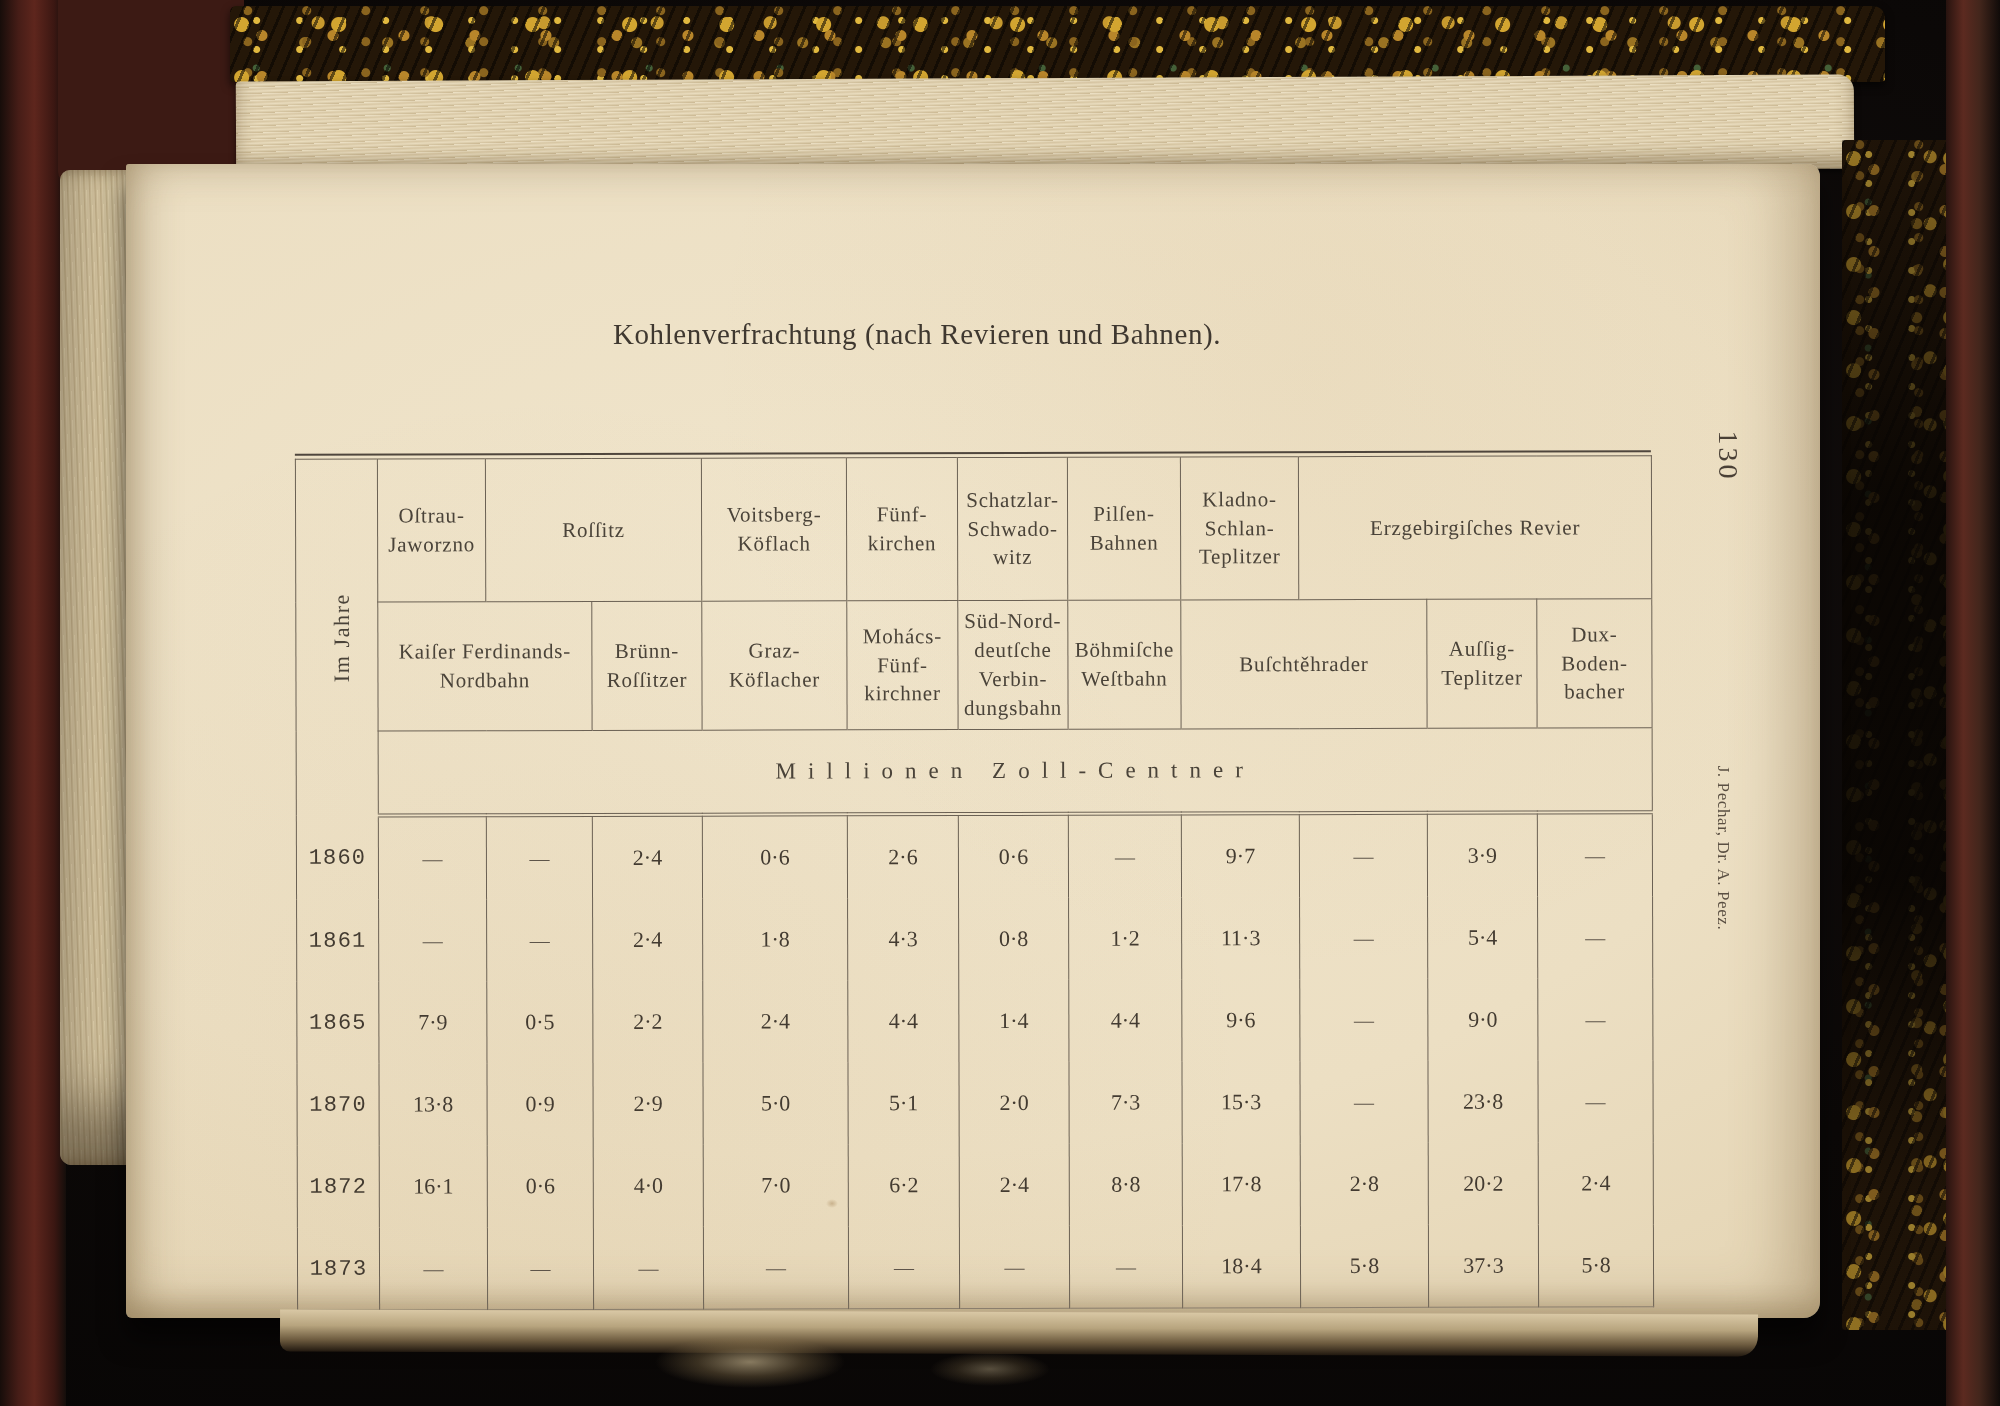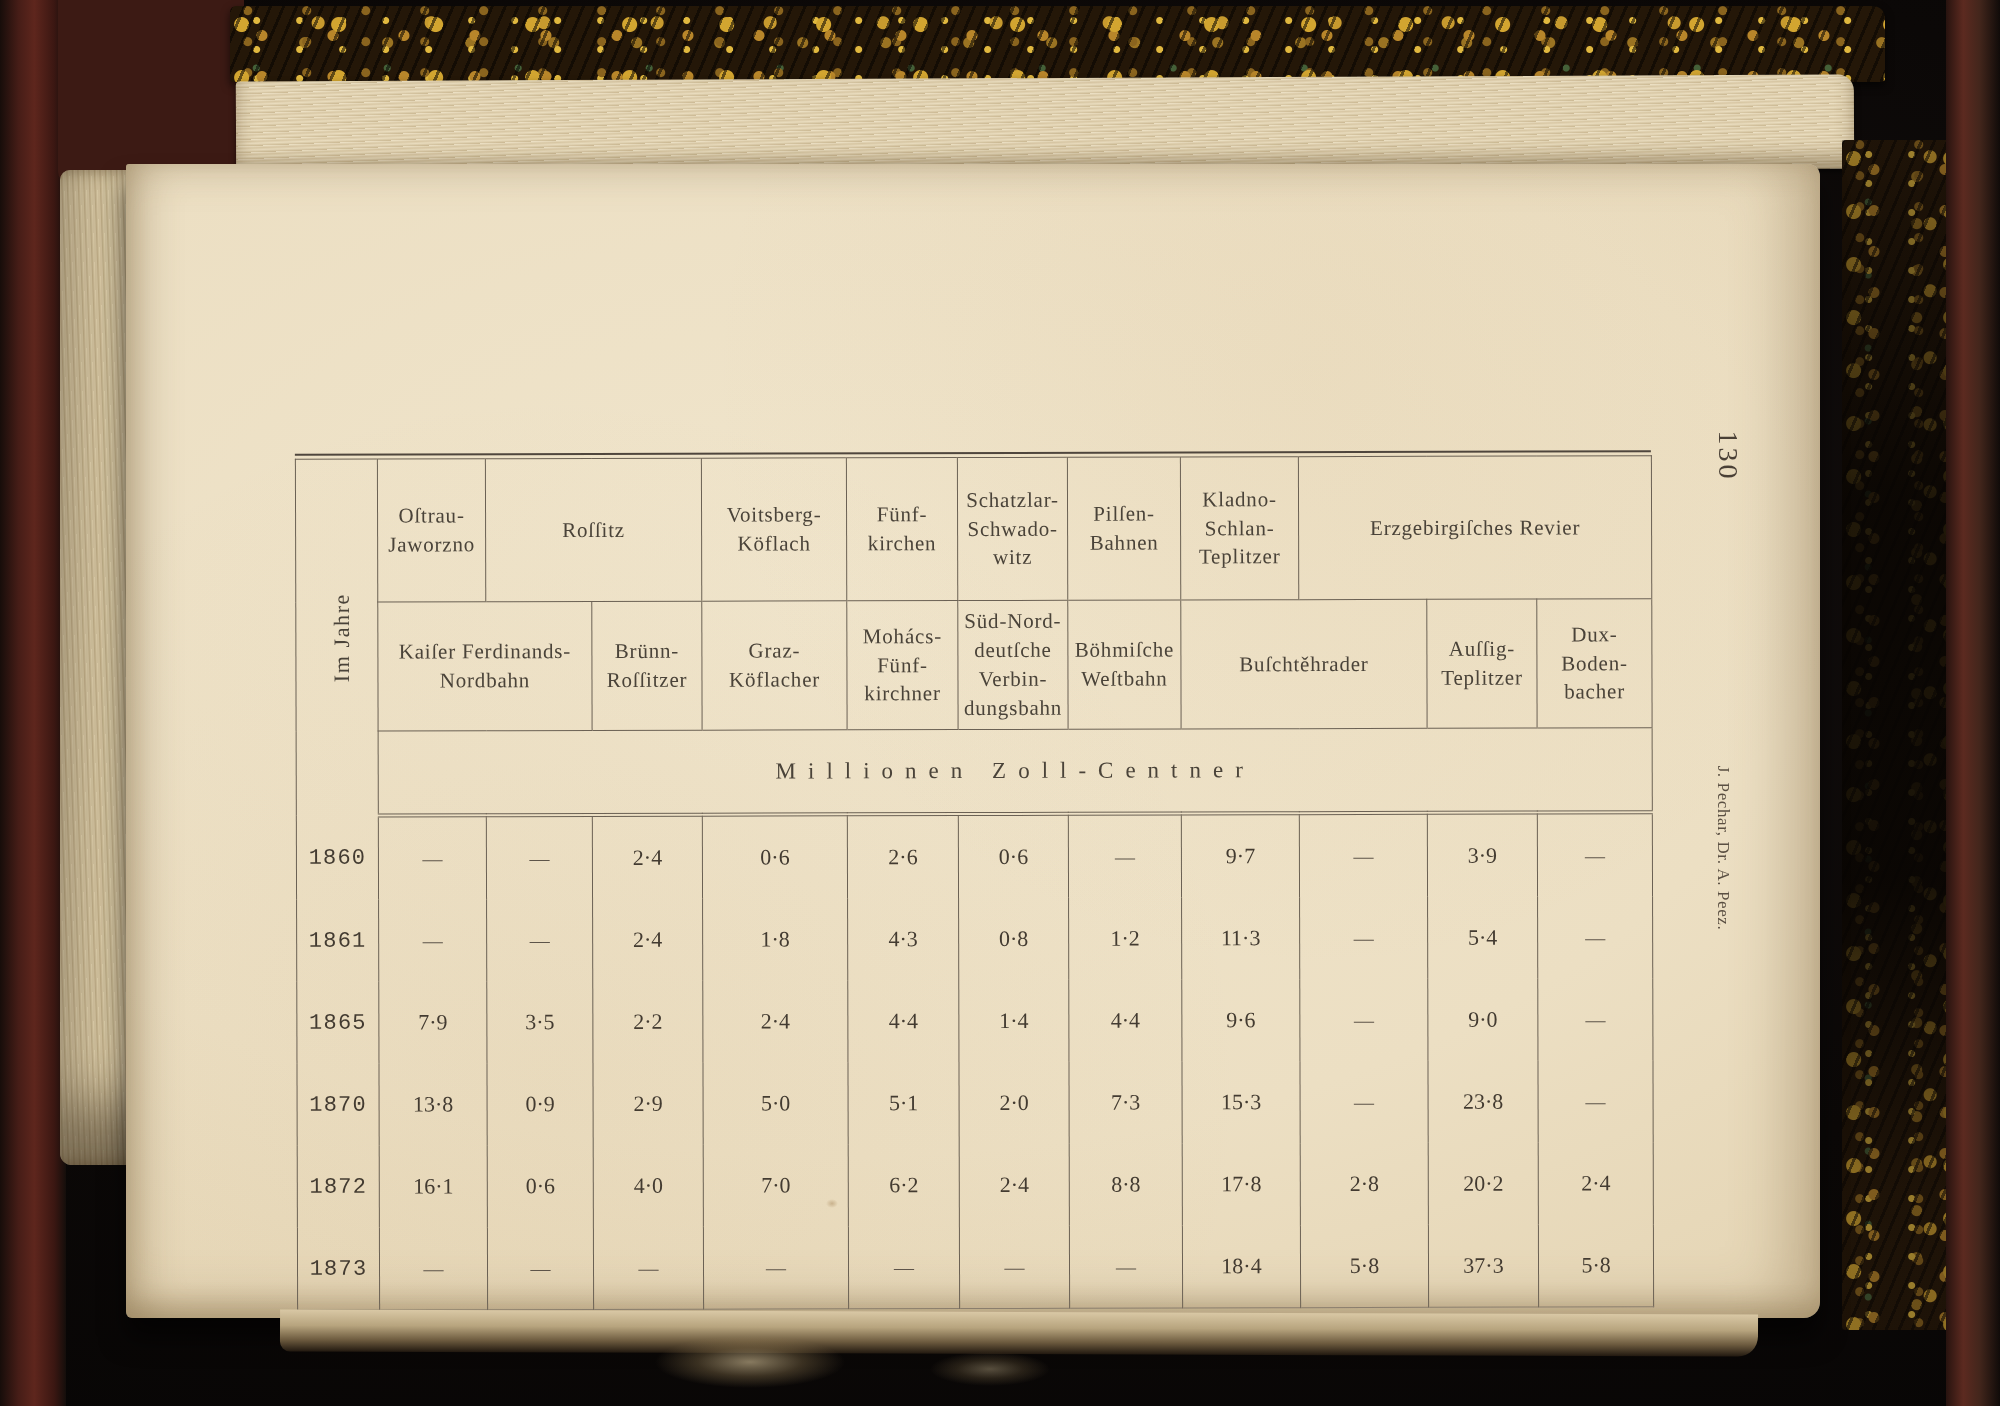--- a/index.html
+++ b/index.html
@@ -167,20 +167,21 @@
   <div class="marble marble-top"></div>
   <div class="edges-top"></div>
   <div class="edges-left"></div>
   <div class="marble marble-right"></div>
   <div class="cover-right"></div>
 
   <div class="page">
     <div class="age-spot"></div>
   </div>
 
+  <div class="page-title">Kohlenverfrachtung (nach Revieren und Bahnen).</div>
   <div class="page-number">130</div>
   <div class="side-note">J. Pechar, Dr. A. Peez.</div>
 
   <div class="table-wrap">
     <table class="coal">
       <colgroup id="cols">
           <col style="width: 82px;">
           <col style="width: 108px;">
           <col style="width: 106px;">
           <col style="width: 110px;">
@@ -263,21 +264,21 @@
             <td class="val">0·8</td>
             <td class="val">1·2</td>
             <td class="val">11·3</td>
             <td class="val dash">—</td>
             <td class="val">5·4</td>
             <td class="val dash">—</td>
           </tr>
           <tr class="row-data">
             <td class="year">1865</td>
             <td class="val">7·9</td>
-            <td class="val">3·5</td>
+            <td class="val">0·5</td>
             <td class="val">2·2</td>
             <td class="val">2·4</td>
             <td class="val">4·4</td>
             <td class="val">1·4</td>
             <td class="val">4·4</td>
             <td class="val">9·6</td>
             <td class="val dash">—</td>
             <td class="val">9·0</td>
             <td class="val dash">—</td>
           </tr>

